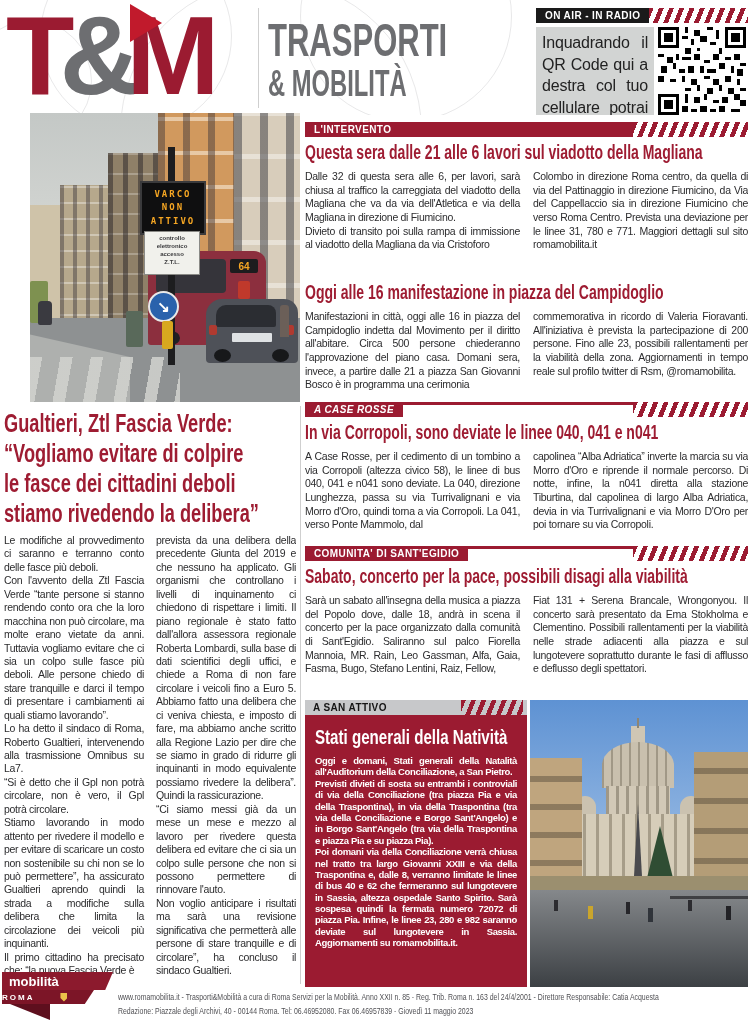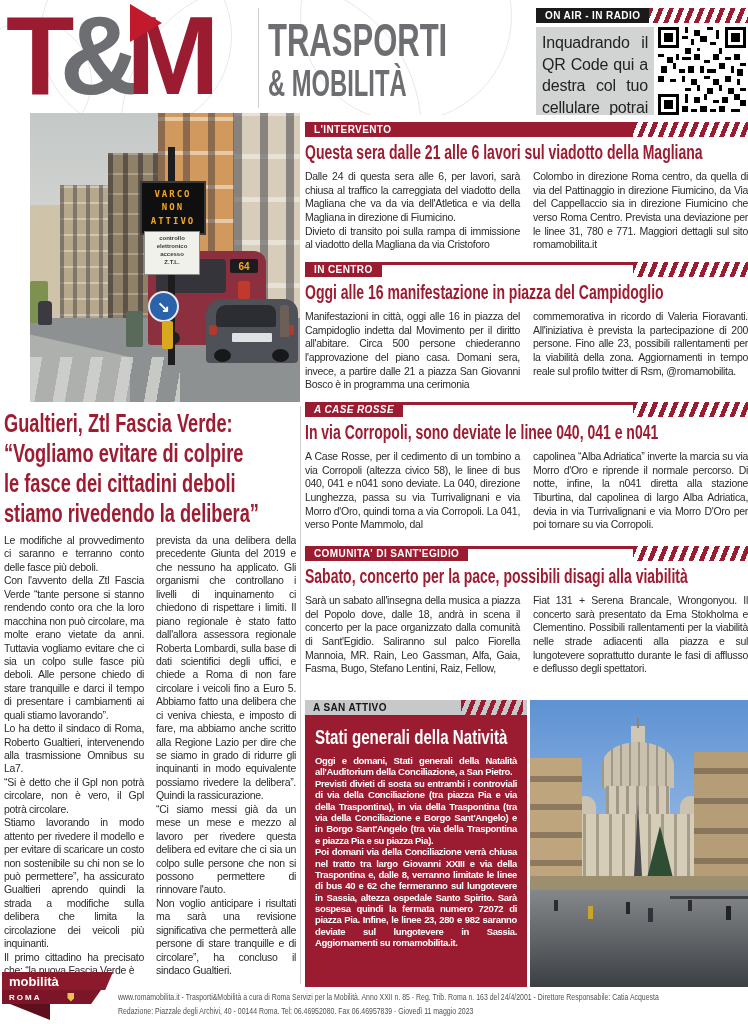--- a/index.html
+++ b/index.html
@@ -43,21 +43,21 @@
         background:repeating-linear-gradient(112deg,#9b1b31 0 4.5px,#c7c8ca 4.5px 9.5px);}
   .redtitle{font-weight:bold;color:#fff;font-size:21px;white-space:nowrap;}
   .redtext{font-weight:bold;color:#fff;font-size:9.5px;line-height:1.2;letter-spacing:-0.35px;
         text-align:justify;white-space:pre-line;}
   
   .photo{position:absolute;overflow:hidden;background:#c6cac8;}
   
   .foot{font-size:9px;color:#515155;white-space:nowrap;line-height:1.5;}
   .ribbon1{background:#8c1a2d;color:#fff;font-weight:bold;font-size:13px;display:flex;align-items:center;padding-left:7px;
         clip-path:polygon(0 0,100% 0,93% 100%,0 100%);}
-  .ribbon2{background:#7c1527;color:#fff;font-weight:bold;font-size:8px;letter-spacing:2px;display:flex;align-items:center;gap:26px;padding-left:7px;
+  .ribbon2{background:#7c1527;color:#fff;font-weight:bold;font-size:8px;letter-spacing:2px;display:flex;align-items:center;gap:26px;
         clip-path:polygon(0 0,100% 0,90% 100%,0 100%);}
   .ribbontail{background:#5e0f1e;clip-path:polygon(0 0,100% 0,100% 100%);}
   .shield{width:7px;height:9px;background:#e8c24a;clip-path:polygon(0 0,100% 0,100% 60%,50% 100%,0 60%);}
   .vline{background:#cfcfcf;width:1px;}
 </style>
 </head>
 <body>
 
 <div id="page">
 
@@ -210,29 +210,25 @@
     <div class="abs" style="left:96px;top:198px;width:17px;height:36px;background:#59695a;border-radius:2px;"></div>
     <div class="abs" style="left:250px;top:192px;width:9px;height:32px;background:#6b5f58;border-radius:3px 3px 0 0;"></div>
   </div>
 
   <div class="abs sechead fullred" style="left:305px;top:122px;width:443px;">
     <div class="lbl">L'INTERVENTO</div>
     <div class="stripes"></div>
   </div>
   <div class="abs sectitle squeeze" style="left:305px;top:141px;transform:scaleX(0.70);">Questa sera dalle 21 alle 6 lavori sul viadotto della Magliana</div>
   <div class="abs body2col" style="left:305px;top:170px;width:443px;height:90px;overflow:hidden;">
-    <div class="bcol">Dalle 24 di questa sera alle 6, per lavori, sarà chiusa al traffico la carreggiata del viadotto della Magliana che va da via dell'Atletica e via della Magliana in direzione di Fiumicino.
+    <div class="bcol">Dalle 32 di questa sera alle 6, per lavori, sarà chiusa al traffico la carreggiata del viadotto della Magliana che va da via dell'Atletica e via della Magliana in direzione di Fiumicino.
 Divieto di transito poi sulla rampa di immissione al viadotto della Magliana da via Cristoforo</div>
     <div class="bcol">Colombo in direzione Roma centro, da quella di via del Pattinaggio in direzione Fiumicino, da Via del Cappellaccio sia in direzione Fiumicino che verso Roma Centro. Prevista una deviazione per le linee 31, 780 e 771. Maggiori dettagli sul sito romamobilita.it</div>
   </div>
 
-  <div class="abs sechead lined" style="left:305px;top:262px;width:443px;">
-    <div class="lbl">IN CENTRO</div>
-    <div class="stripes"></div>
-  </div>
   <div class="abs sectitle squeeze" style="left:305px;top:281px;transform:scaleX(0.70);">Oggi alle 16 manifestazione in piazza del Campidoglio</div>
   <div class="abs body2col" style="left:305px;top:310px;width:443px;height:90px;overflow:hidden;">
     <div class="bcol">Manifestazioni in città, oggi alle 16 in piazza del Campidoglio indetta dal Movimento per il diritto all'abitare. Circa 500 persone chiederanno l'approvazione del piano casa. Domani sera, invece, a partire dalle 21 a piazza San Giovanni Bosco è in programma una cerimonia</div>
     <div class="bcol">commemorativa in ricordo di Valeria Fioravanti. All'iniziativa è prevista la partecipazione di 200 persone. Fino alle 23, possibili rallentamenti per la viabilità della zona. Aggiornamenti in tempo reale sul profilo twitter di Rsm, @romamobilita.</div>
   </div>
 
   <div class="abs sechead lined" style="left:305px;top:402px;width:443px;font-style:italic;">
     <div class="lbl">A CASE ROSSE</div>
     <div class="stripes"></div>
   </div>

